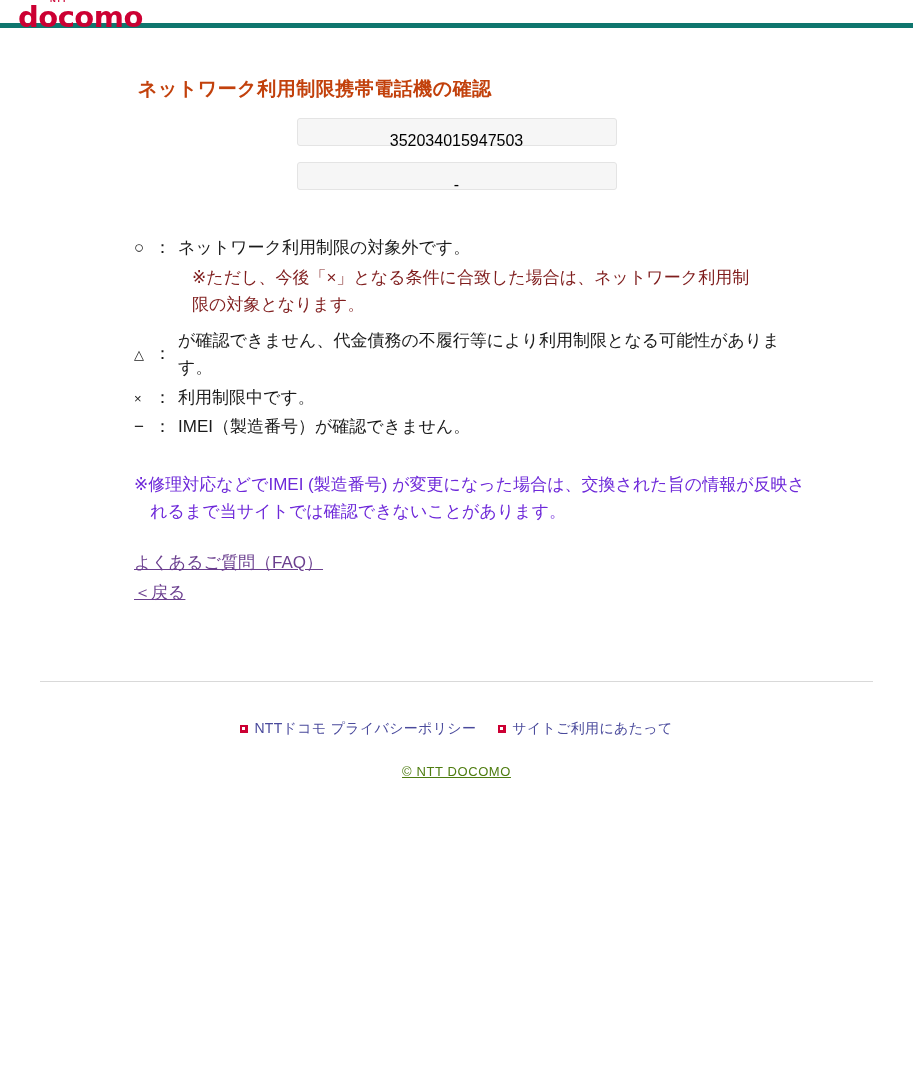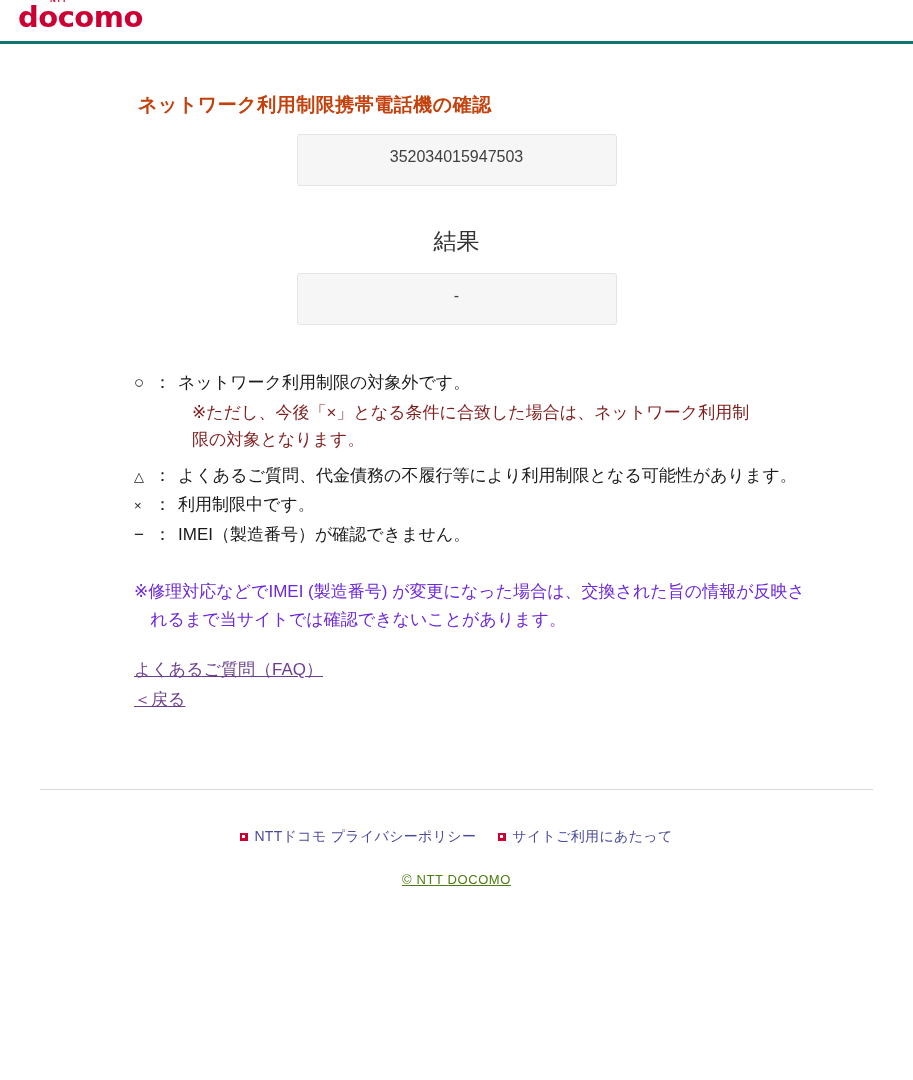--- a/index.html
+++ b/index.html
@@ -10,22 +10,22 @@
   body {
     width: 913px;
     min-height: 1080px;
     font-family: "Liberation Sans", "DejaVu Sans", sans-serif;
     color: #222222;
     position: relative;
   }
 
   
   .header {
-    height: 44px;
-    border-bottom: 3px solid #0f766e;
+    height: 28px;
+    border-bottom: 5px solid #0f766e;
     padding-left: 18px;
     box-sizing: border-box;
     display: flex;
     align-items: flex-start;
   }
   .logo-wrap {
     position: relative;
     display: inline-block;
     line-height: 1;
   }
@@ -74,25 +74,25 @@
     margin-left: 2px;
     color: #333333;
   }
 
   .readonly-box {
     width: 320px;
     margin: 16px auto 0 auto;
     background: #f6f6f6;
     border: 1px solid #e4e4e4;
     border-radius: 3px;
-    height: 52px;
+    height: 28px;
     line-height: 44px;
     text-align: center;
     font-size: 16px;
-    color: #404040;
+    color: #000000;
     box-sizing: border-box;
   }
 
   .result-label {
     text-align: center;
     font-size: 23px;
     color: #333333;
     margin-top: 40px;
   }
 
@@ -222,40 +222,39 @@
   </div>
 </div>
 
 <div class="content">
 
   <h1 class="page-title">ネットワーク利用制限携帯電話機の確認</h1>
 
 
   <div class="readonly-box">352034015947503</div>
 
-  <div class="result-label">結果</div>
 
   <div class="readonly-box">-</div>
 
   <div class="legend">
 
     <div class="legend-row">
       <span class="legend-mark">
         <span class="sym">○</span><span>：</span>
       </span>
       <span class="legend-text">ネットワーク利用制限の対象外です。</span>
     </div>
 
     <div class="legend-sub">※ただし、今後「×」となる条件に合致した場合は、ネットワーク利用制限の対象となります。</div>
 
     <div class="legend-row centered">
       <span class="legend-mark">
         <span class="sym small-sym">△</span><span>：</span>
       </span>
-      <span class="legend-text">よくあるご質問、代金債務の不履行等により利用制限となる可能性があります。</span>
+      <span class="legend-text">が確認できません、代金債務の不履行等により利用制限となる可能性があります。</span>
     </div>
 
     <div class="legend-row">
       <span class="legend-mark">
         <span class="sym small-sym">×</span><span>：</span>
       </span>
       <span class="legend-text">利用制限中です。</span>
     </div>
 
     <div class="legend-row">

